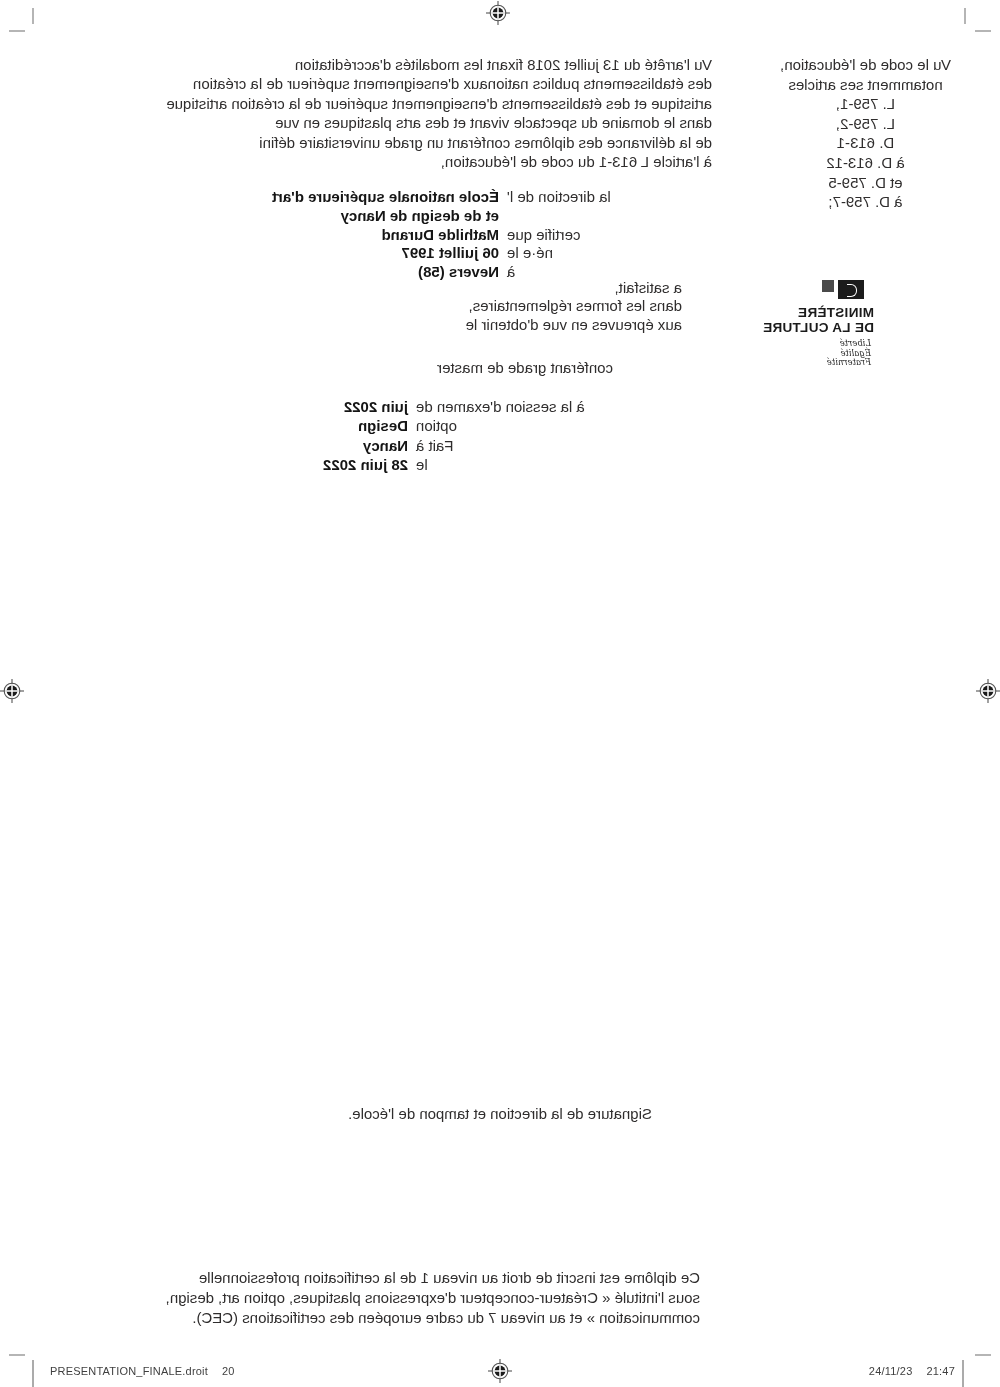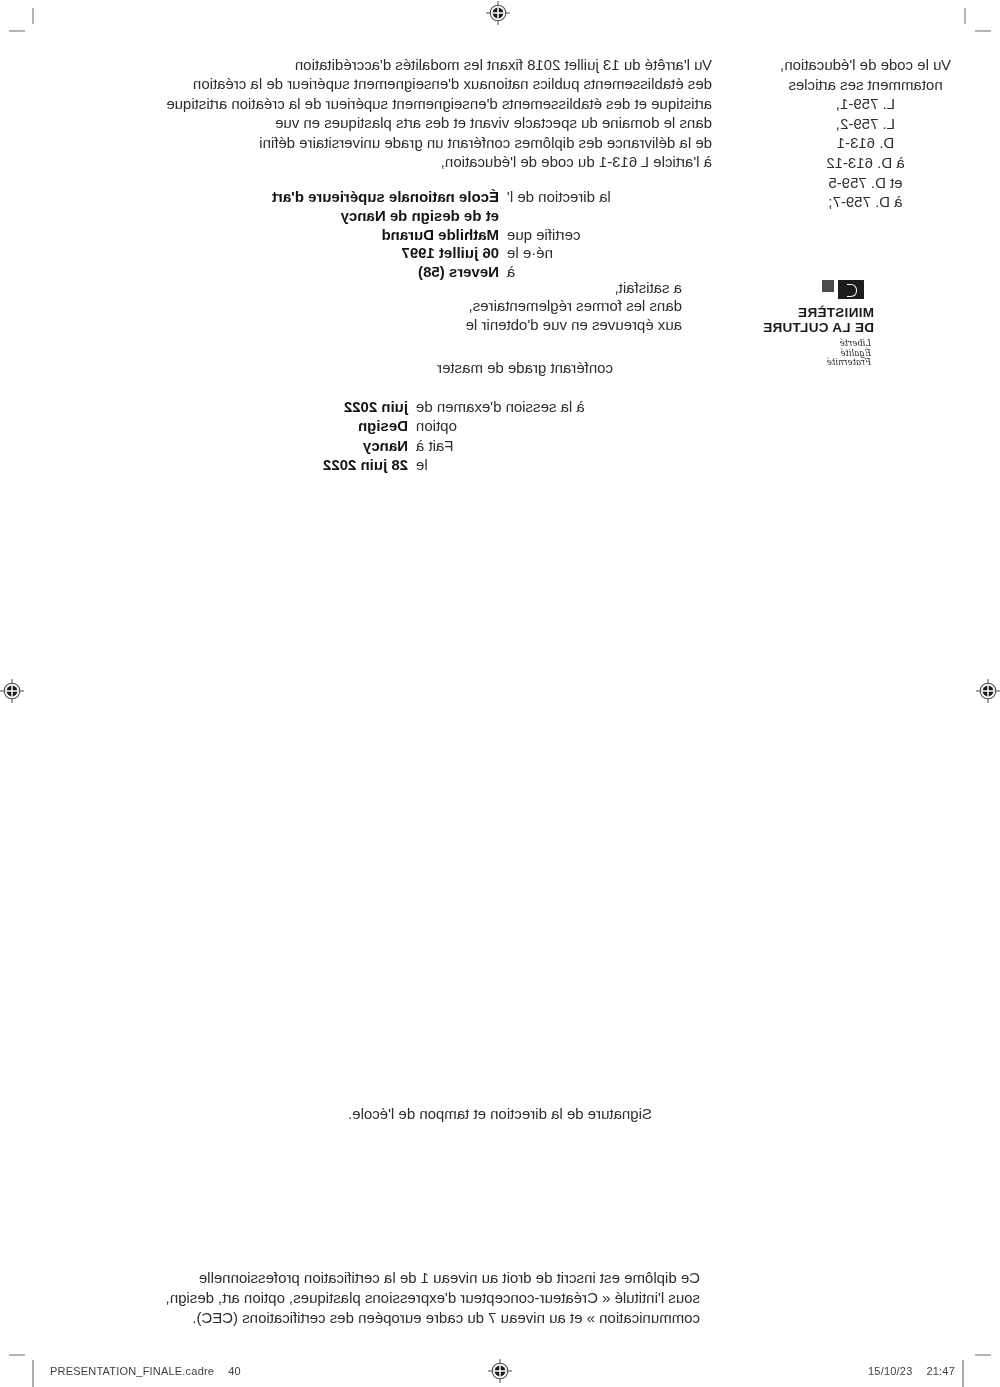--- a/index.html
+++ b/index.html
@@ -193,19 +193,19 @@
     <line x1="0" y1="12" x2="24" y2="12" stroke="#555" stroke-width="1.1"></line>
     <circle cx="12" cy="12" r="7.8" fill="none" stroke="#555" stroke-width="1.1"></circle>
     <circle cx="12" cy="12" r="5.4" fill="#1b1b1b"></circle>
     <line x1="12" y1="5" x2="12" y2="19" stroke="#fff" stroke-width="1.5"></line>
     <line x1="5" y1="12" x2="19" y2="12" stroke="#fff" stroke-width="1.5"></line>
   </svg>
 
   <div class="slug-line" style="left:32px;"></div>
   <div class="slug-line" style="left:962px;"></div>
   <div class="slug-text slug-left">
-    <span>PRESENTATION_FINALE.cadre</span><span class="slug-gap"></span><span>40</span>
+    <span>PRESENTATION_FINALE.droit</span><span class="slug-gap"></span><span>20</span>
   </div>
   <div class="slug-text slug-right">
-    <span>15/10/23</span><span class="slug-gap"></span><span>21:47</span>
+    <span>24/11/23</span><span class="slug-gap"></span><span>21:47</span>
   </div>
 
 </div>
 
 </body></html>

